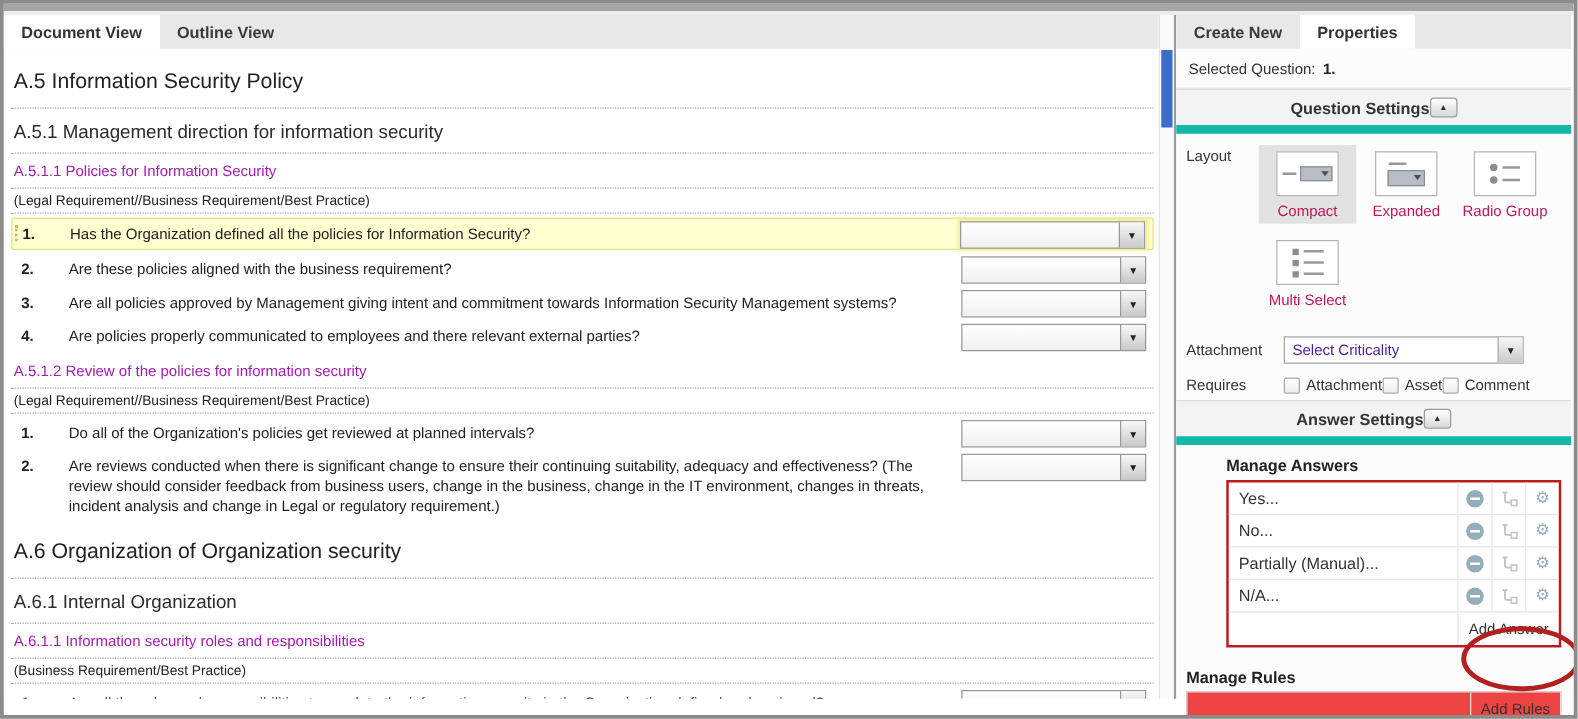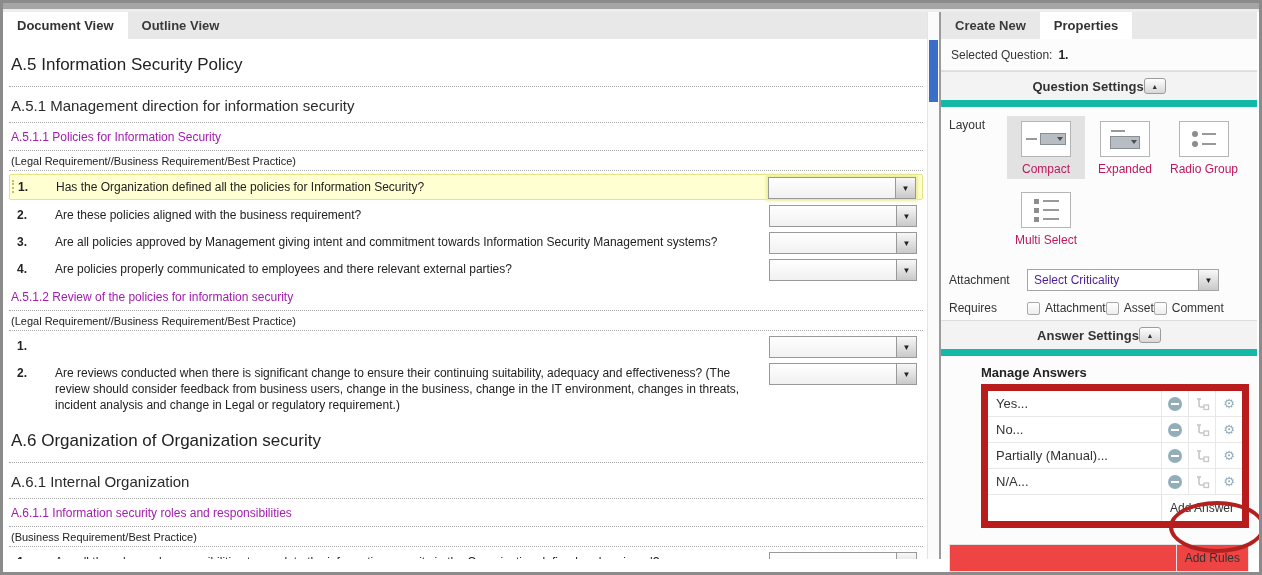--- a/index.html
+++ b/index.html
@@ -76,21 +76,21 @@
   .select-value { flex:1; line-height:20px; padding-left:6px; color:#4c1d95; font-size:12px;
                   white-space:nowrap; overflow:hidden; }
   .select-btn { width:20px; border-left:1px solid #a5a5a5; background:linear-gradient(#f8f8f8,#c9c9c9);
                 display:flex; align-items:center; justify-content:center; font-size:8px; color:#222; }
   .checks { display:flex; align-items:center; }
   .check-item { display:flex; align-items:center; gap:5px; }
   .checkbox { width:13px; height:13px; border:1px solid #a9a9a9; background:linear-gradient(#fff,#ededed); border-radius:2px; }
 
   .answers-block { padding:9px 8px 0 8px;margin-left:32px; }
   .block-title { font-size:13px; font-weight:bold; color:#222; margin-bottom:4px; }
-  .ans-table { border:7px solid #b91c1c; background:#fff; }
+  .ans-table { border:2px solid #b91c1c; background:#fff; }
   .ans-row { display:flex; align-items:stretch; height:26px; border-bottom:1px solid #e8e8e8; }
   .ans-text { flex:1; font-size:13px; color:#333; display:flex; align-items:center; padding-left:8px; }
   .icon-cell { width:27px; border-left:1px solid #e8e8e8; display:flex; align-items:center; justify-content:center; }
   .minus-icon { width:14px; height:14px; border-radius:50%; background:#93aeb9; display:flex; align-items:center; justify-content:center; }
   .minus-icon span { width:8px; height:2px; background:#fff; display:block; }
   .gear-icon { font-family:"DejaVu Sans", sans-serif; font-size:13px; color:#93aeb9; line-height:1; }
   .add-row { display:flex; justify-content:flex-end; height:26px; }
   .add-cell { border-left:1px solid #e2e2e2; padding:0 8px; display:flex; align-items:center; font-size:12px; color:#333; }
   .rules-block { padding:16px 8px 0 8px; }
   .rules-table { border:1px solid #e2e2e2; background:#ef4444; }
@@ -152,20 +152,21 @@
             <span class="combo-value"></span>
             <span class="combo-btn">▼</span>
           </span>
         </div>
 
         <div class="doc-h3">A.5.1.2 Review of the policies for information security</div>
         <div class="doc-tag">(Legal Requirement//Business Requirement/Best Practice)</div>
 
         <div class="q-row">
           <span class="q-num">1.</span>
+          <span class="q-text">Do all of the Organization's policies get reviewed at planned intervals?</span>
           <span class="combo">
             <span class="combo-value"></span>
             <span class="combo-btn">▼</span>
           </span>
         </div>
 
         <div class="q-row">
           <span class="q-num">2.</span>
           <span class="q-text">Are reviews conducted when there is significant change to ensure their continuing suitability, adequacy and effectiveness? (The review should consider feedback from business users, change in the business, change in the IT environment, changes in threats, incident analysis and change in Legal or regulatory requirement.)</span>
           <span class="combo">
@@ -372,20 +373,21 @@
               </span>
           </div>
 
           <div class="add-row">
             <span class="add-cell">Add Answer</span>
           </div>
         </div>
       </div>
 
       <div class="rules-block">
+        <div class="block-title">Manage Rules</div>
         <div class="rules-table">
           <div class="add-row">
             <span class="add-cell">Add Rules</span>
           </div>
         </div>
       </div>
 
       <div class="annotation-ellipse"></div>
     </div>
   </div>

